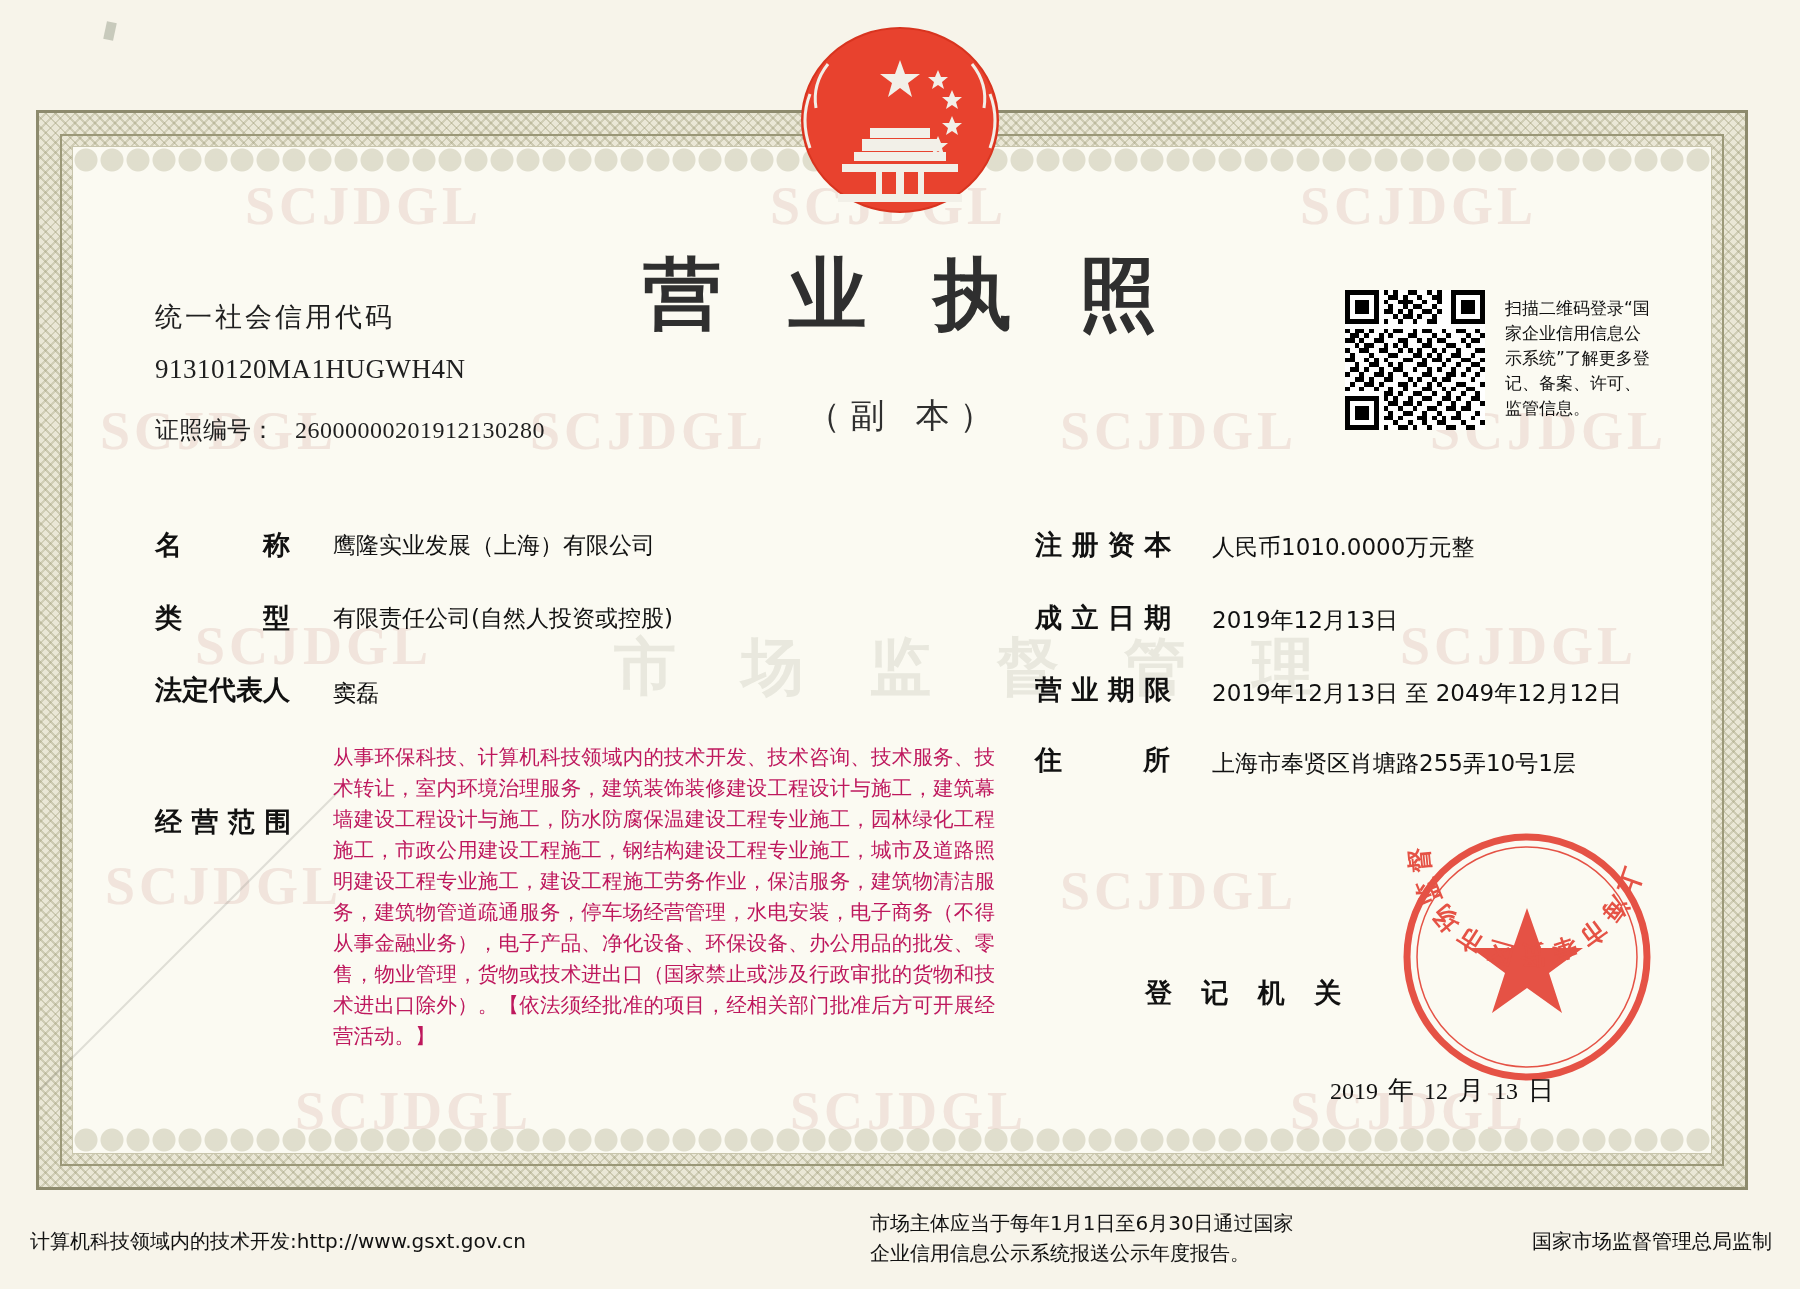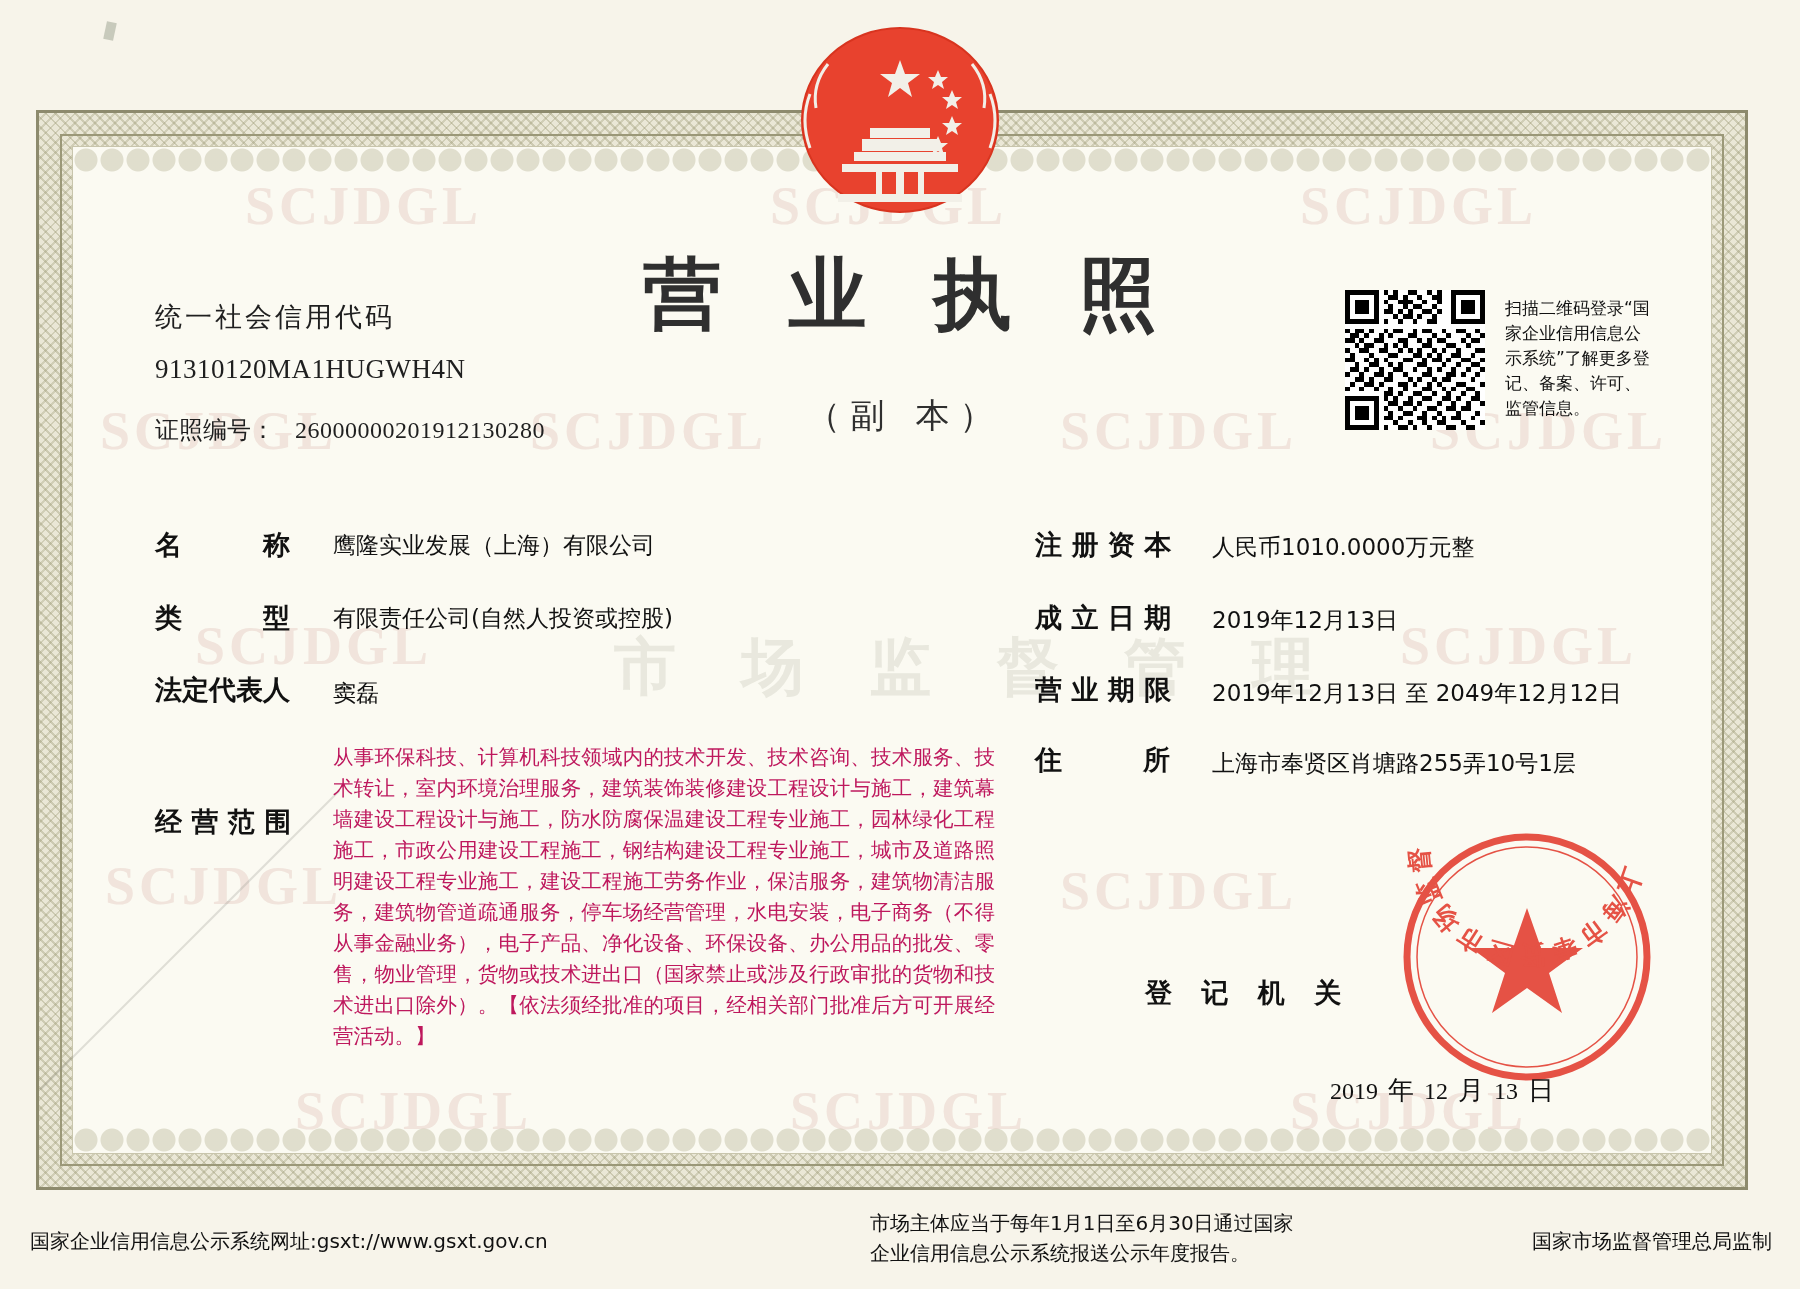--- a/index.html
+++ b/index.html
@@ -665,21 +665,21 @@
     </defs>
     <text font-family="'DejaVu Sans', sans-serif" font-size="25" font-weight="bold" fill="#e23b2e" letter-spacing="5">
       <textPath href="#sealArc" startOffset="6%">上海市奉贤区市场监督管理局</textPath>
     </text>
   </svg>
 
   <div class="date-line">
     <span class="num">2019</span><span class="cn">年</span><span class="num">12</span><span class="cn">月</span><span class="num">13</span><span class="cn">日</span>
   </div>
 
-  <div class="footer-left">国家企业信用信息公示系统网址:gsxt://www.gsxt.gov.cn</div>
+  <div class="footer-left">计算机科技领域内的技术开发:http://www.gsxt.gov.cn</div>
   <div class="footer-center">市场主体应当于每年1月1日至6月30日通过国家企业信用信息公示系统报送公示年度报告。</div>
   <div class="footer-right">国家市场监督管理总局监制</div>
 
   <svg class="diag-scratch" viewBox="0 0 300 300">
     <line x1="0" y1="300" x2="300" y2="0" stroke="rgba(140,140,130,0.25)" stroke-width="2"></line>
   </svg>
 
 </div>
 
 </body></html>

